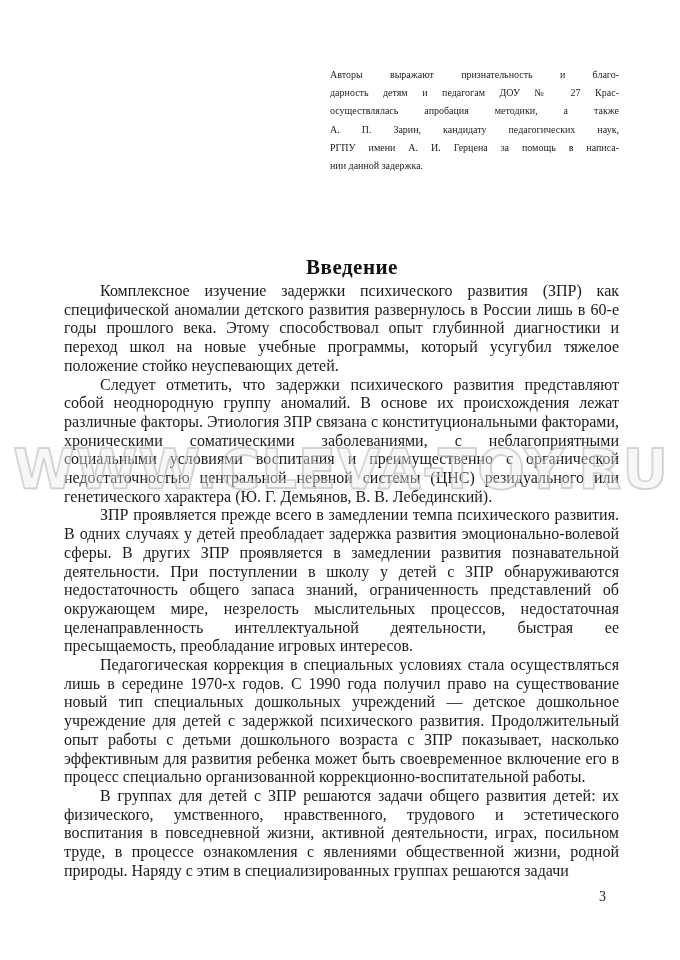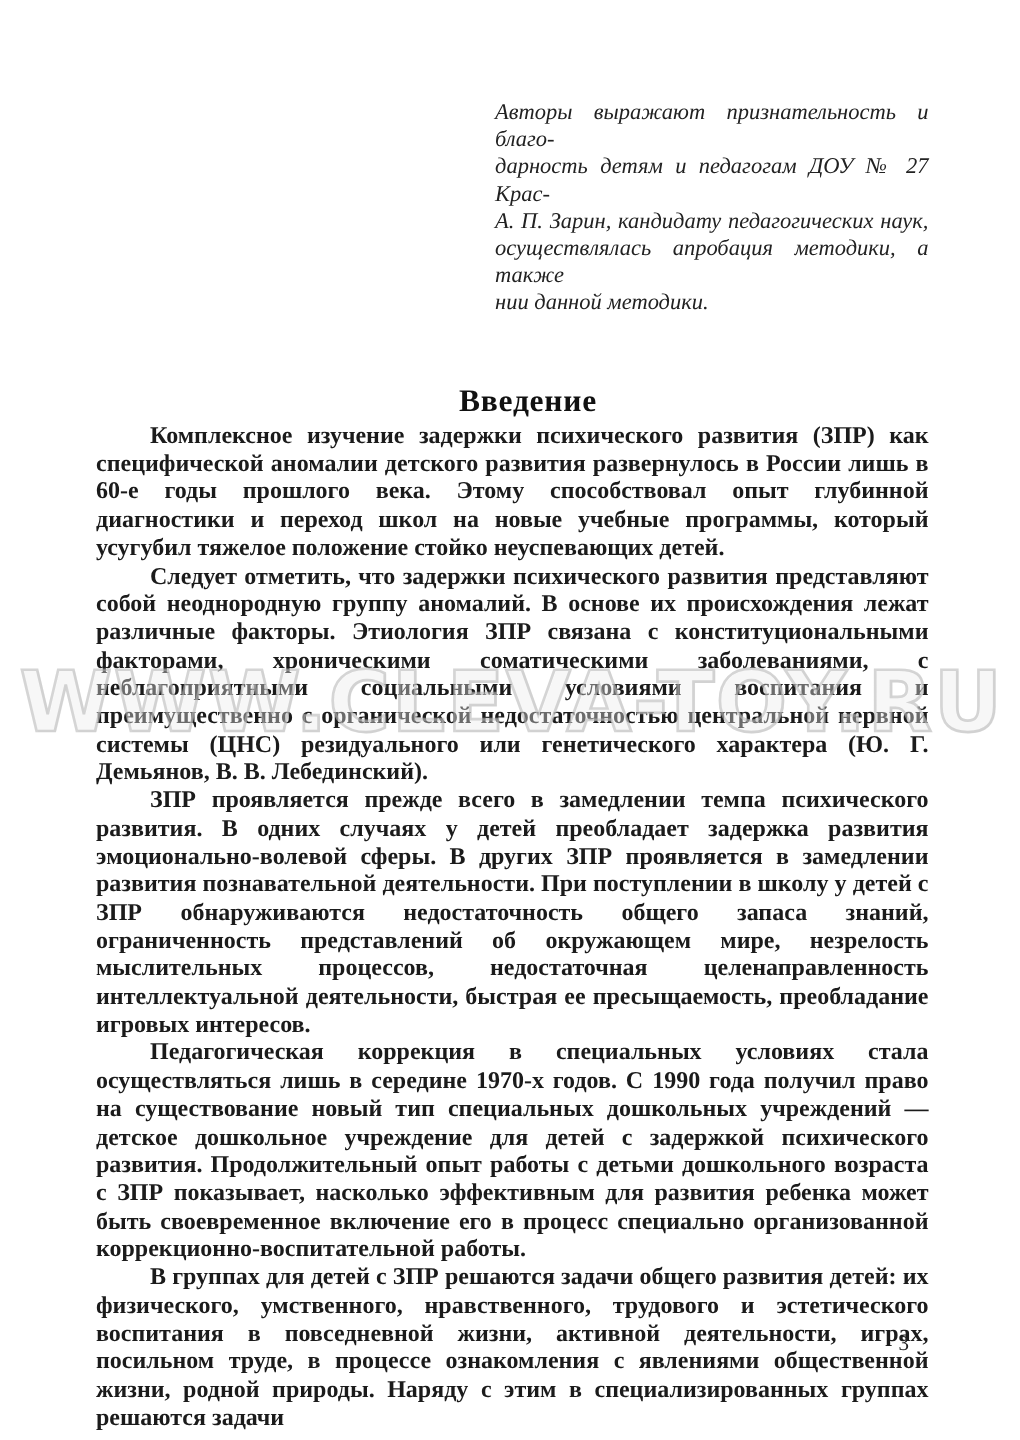--- a/index.html
+++ b/index.html
@@ -9,22 +9,21 @@
     background:#ffffff;
     overflow:hidden;
     font-family:"Liberation Serif", serif;
     color:#1b1b1b;
   }
   
   .epigraph {
     position:absolute;
     left:330px; top:66px;
     width:289px;
-    font-size:15px;
-    font-style:italic;
+    font-size:10px;
     line-height:18.2px;
     color:#222;
   }
   .epigraph .ep-line {
     display:block;
     text-align:justify;
     text-align-last:justify;
   }
   .epigraph .ep-line.last {
     text-align-last:left;
@@ -43,21 +42,20 @@
   }
   
   .body-col {
     position:absolute;
     left:64px; top:282px;
     width:555px;
     font-size:16px;
     line-height:18.7px;
     text-align:justify;
     color:#1b1b1b;
-    font-weight:bold;
   }
   .body-col p {
     margin:0;
     text-indent:36px;
   }
   
   .watermark {
     position:absolute;
     left:-4px; top:436px;
     width:690px;
@@ -81,23 +79,24 @@
   }
 </style>
 </head>
 <body>
 
 <div class="page">
 
   <div class="epigraph">
     <span class="ep-line">Авторы выражают признательность и благо-</span>
     <span class="ep-line">дарность детям и педагогам ДОУ № 27 Крас-</span>
+    <span class="ep-line">осуществлялась апробация методики, а также</span>
     <span class="ep-line">А. П. Зарин, кандидату педагогических наук,</span>
-    <span class="ep-line">осуществлялась апробация методики, а также</span>
-    <span class="ep-line last">нии данной методики.</span>
+    <span class="ep-line">РГПУ имени А. И. Герцена за помощь в написа-</span>
+    <span class="ep-line last">нии данной задержка.</span>
   </div>
 
   <h1 class="title">Введение</h1>
 
   <div class="body-col">
     <p>Комплексное изучение задержки психического развития (ЗПР) как специфической аномалии детского развития развернулось в России лишь в 60-е годы прошлого века. Этому способствовал опыт глубинной диагностики и переход школ на новые учебные программы, который усугубил тяжелое положение стойко неуспевающих детей.</p>
     <p>Следует отметить, что задержки психического развития представляют собой неоднородную группу аномалий. В основе их происхождения лежат различные факторы. Этиология ЗПР связана с конституциональными факторами, хроническими соматическими заболеваниями, с неблагоприятными социальными условиями воспитания и преимущественно с органической недостаточностью центральной нервной системы (ЦНС) резидуального или генетического характера (Ю. Г. Демьянов, В. В. Лебединский).</p>
     <p>ЗПР проявляется прежде всего в замедлении темпа психического развития. В одних случаях у детей преобладает задержка развития эмоционально-волевой сферы. В других ЗПР проявляется в замедлении развития познавательной деятельности. При поступлении в школу у детей с ЗПР обнаруживаются недостаточность общего запаса знаний, ограниченность представлений об окружающем мире, незрелость мыслительных процессов, недостаточная целенаправленность интеллектуальной деятельности, быстрая ее пресыщаемость, преобладание игровых интересов.</p>
     <p>Педагогическая коррекция в специальных условиях стала осуществляться лишь в середине 1970-х годов. С 1990 года получил право на существование новый тип специальных дошкольных учреждений — детское дошкольное учреждение для детей с задержкой психического развития. Продолжительный опыт работы с детьми дошкольного возраста с ЗПР показывает, насколько эффективным для развития ребенка может быть своевременное включение его в процесс специально организованной коррекционно-воспитательной работы.</p>
     <p>В группах для детей с ЗПР решаются задачи общего развития детей: их физического, умственного, нравственного, трудового и эстетического воспитания в повседневной жизни, активной деятельности, играх, посильном труде, в процессе ознакомления с явлениями общественной жизни, родной природы. Наряду с этим в специализированных группах решаются задачи</p>

